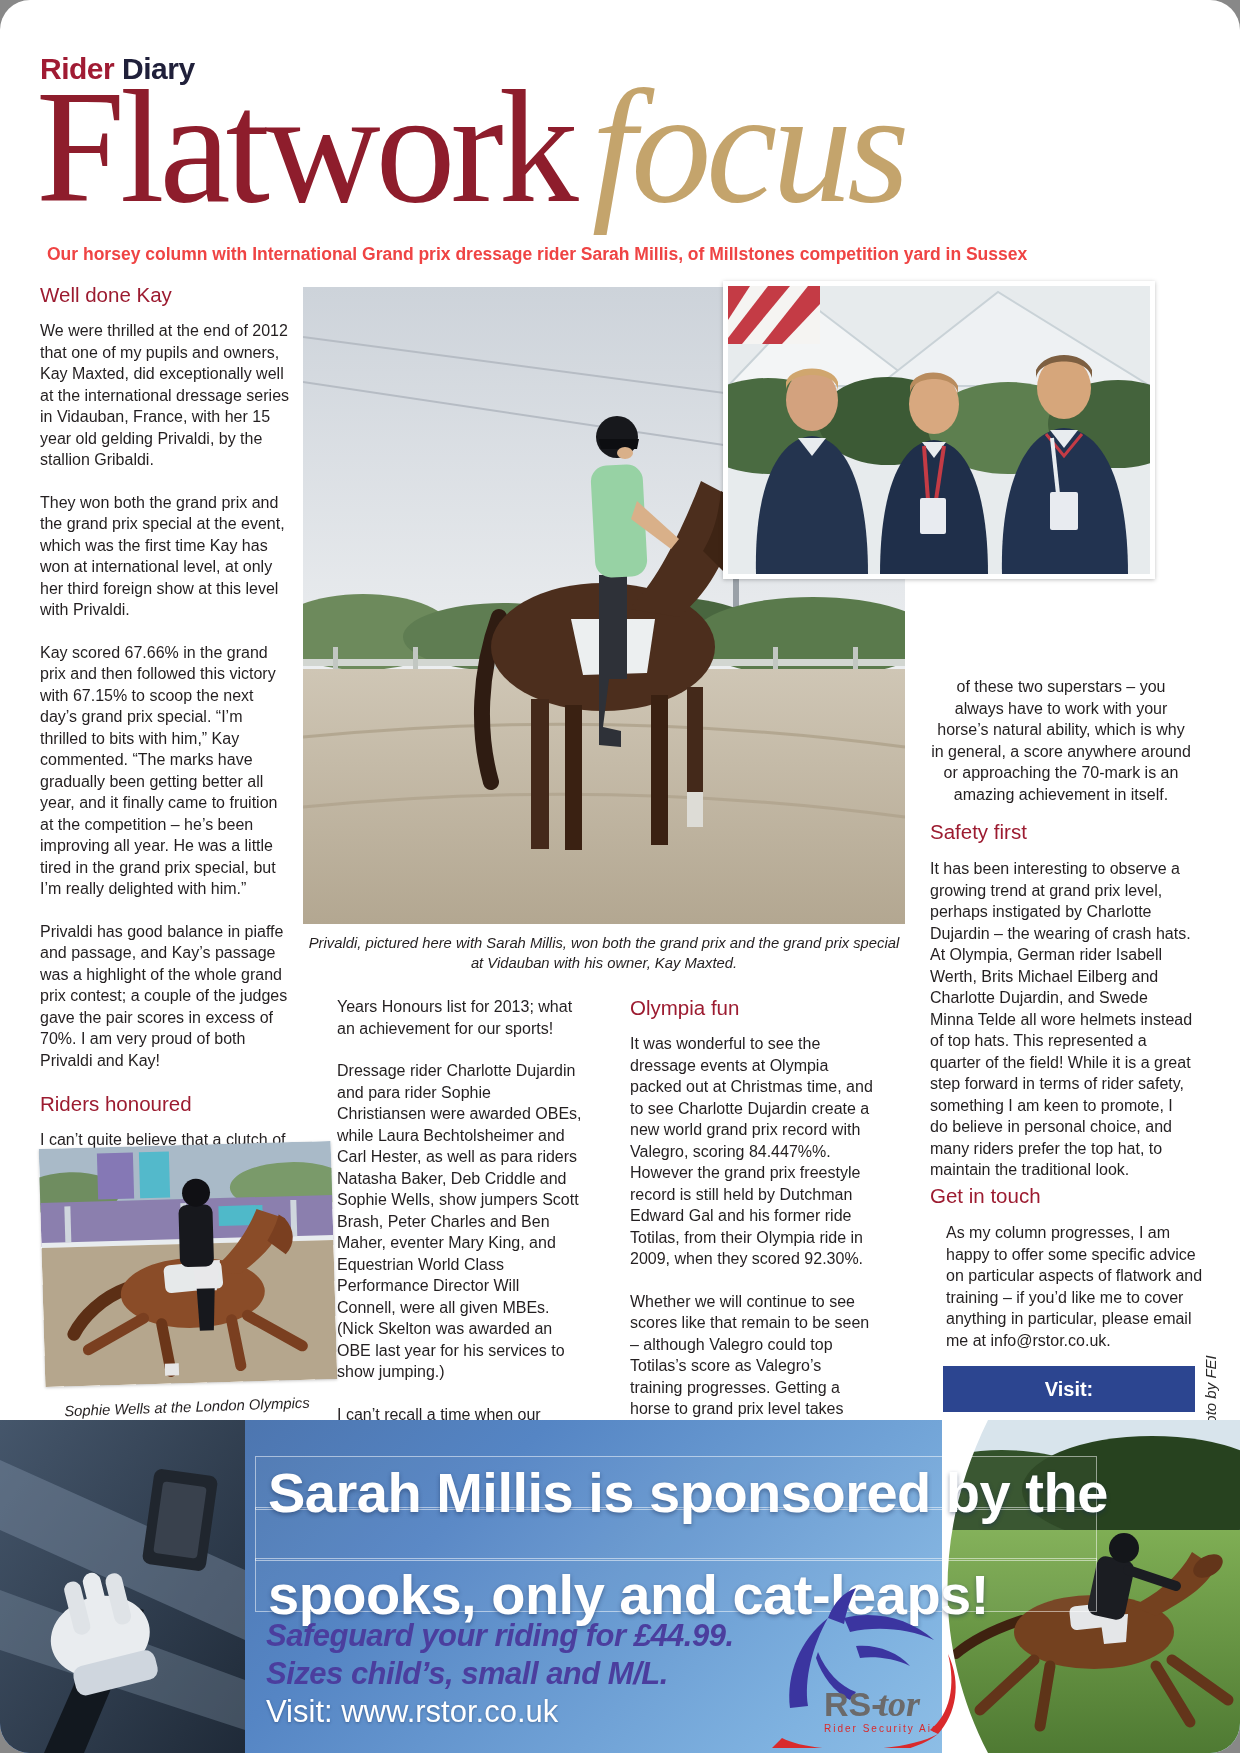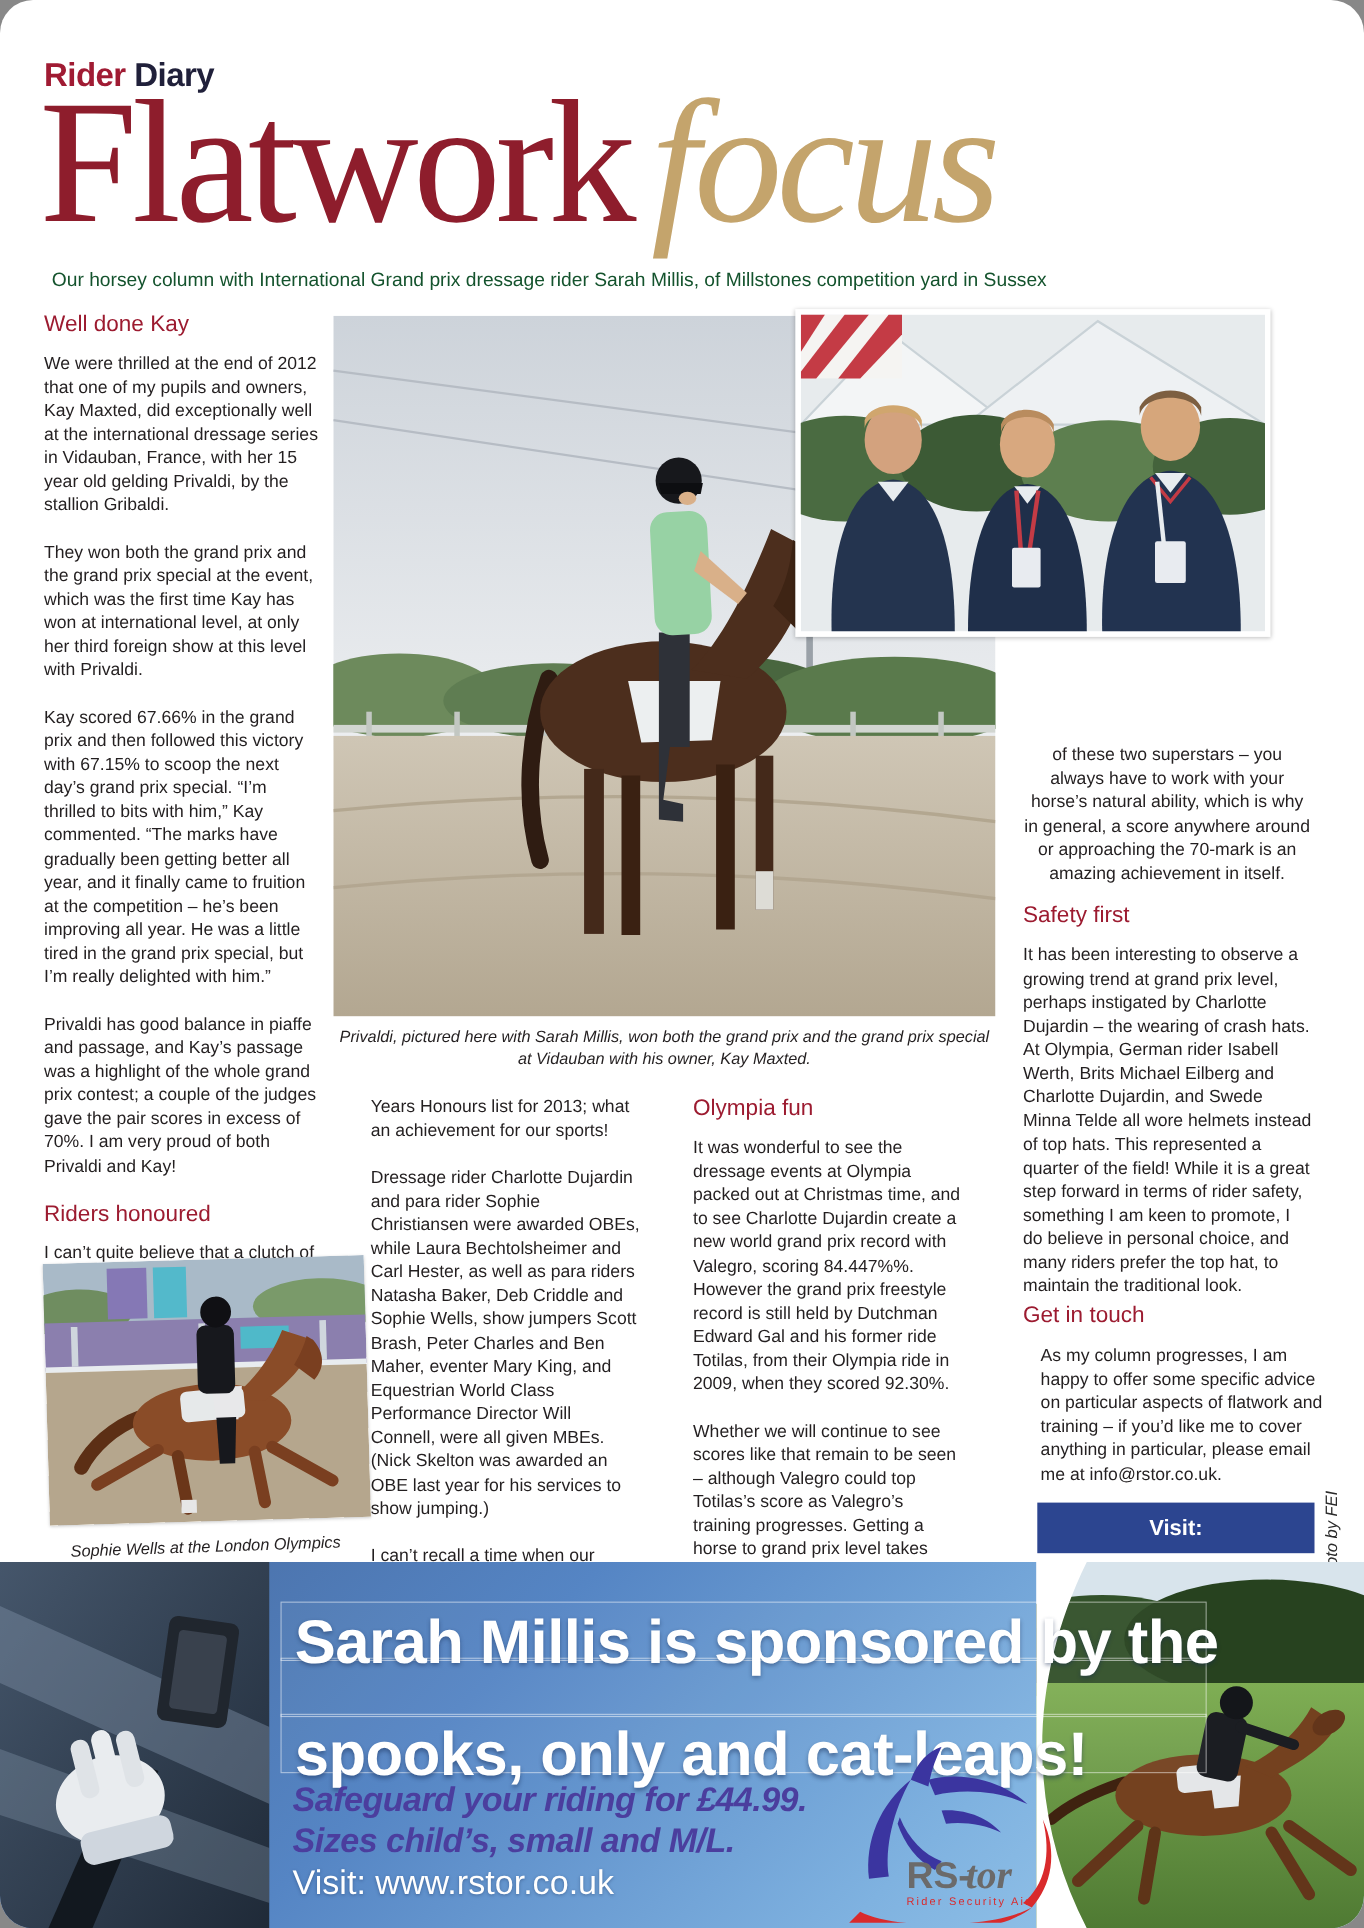--- a/index.html
+++ b/index.html
@@ -8,21 +8,21 @@
   .abs{position:absolute;}
 
   
   .kicker{left:40px;top:52px;font-size:30px;font-weight:bold;letter-spacing:-0.5px;}
   .kicker .k-red{color:#a01b33;}
   .kicker .k-dark{color:#20203a;}
   .bigtitle{left:36px;top:66px;width:1190px;font-family:"Liberation Serif",serif;
             font-size:160px;line-height:1.02;letter-spacing:-5px;white-space:nowrap;}
   .bigtitle .t-main{color:#8e1d2c;}
   .bigtitle .t-accent{color:#c4a46c;font-style:italic;margin-left:18px;}
-  .subtitle{left:47px;top:244px;width:1100px;font-size:17.5px;color:#14532d;}
+  .subtitle{left:47px;top:244px;width:1100px;font-size:17.5px;color:#ef4444;font-weight:bold;}
 
   
   .bodycol p{font-size:16px;line-height:21.5px;margin:0 0 21px 0;}
   .sec-head{font-size:20.5px;font-weight:normal;color:#9c1b30;margin:0 0 13px 0;}
   .caption{font-style:italic;font-size:14.8px;line-height:19.5px;color:#231f20;}
 
   .col-left{left:40px;top:283px;width:252px;}
   .col2{left:337px;top:996px;width:245px;}
   .col3{left:630px;top:996px;width:248px;}
   .rc-caption{left:928px;top:598px;width:266px;text-align:center;}

